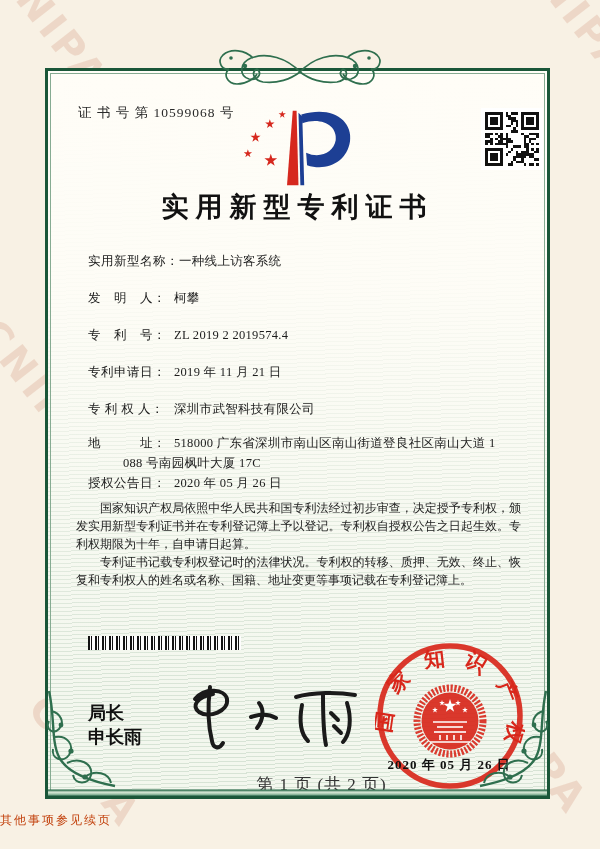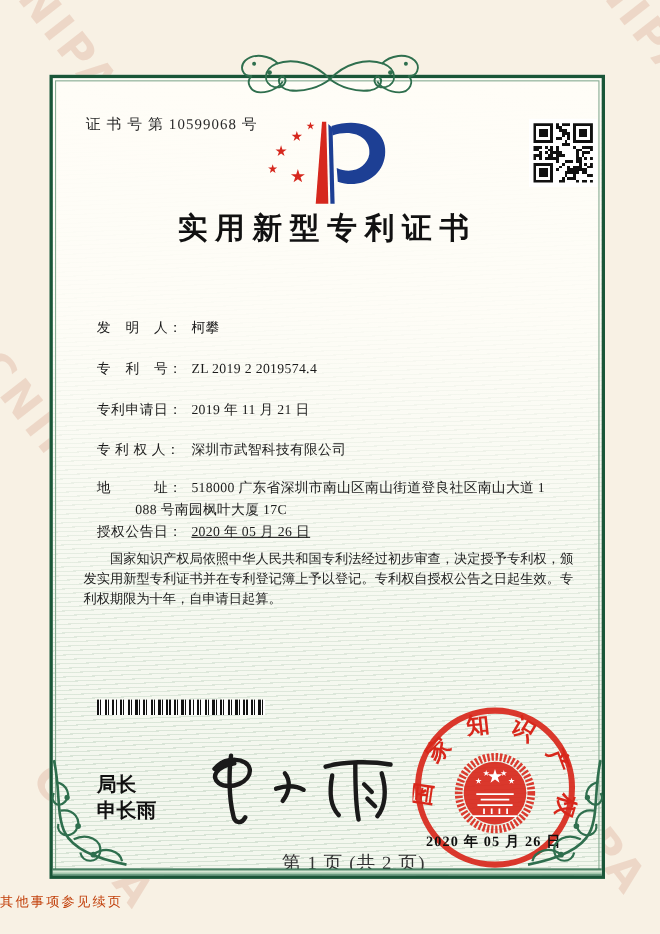--- a/index.html
+++ b/index.html
@@ -251,42 +251,46 @@
       <use href="#st" transform="translate(46,10) scale(4)" fill="#d6281e"></use>
       <use href="#st" transform="translate(33,20) scale(5.2)" fill="#d6281e"></use>
       <use href="#st" transform="translate(18,34) scale(5.6)" fill="#d6281e"></use>
       <use href="#st" transform="translate(10,51) scale(4.6)" fill="#d6281e"></use>
       <use href="#st" transform="translate(34,58) scale(7)" fill="#d6281e"></use>
     </svg>
   </div>
 
   <div class="title">实用新型专利证书</div>
 
+  <div class="field-row" style="top:182px;">
+    <span class="lbl">实用新型名称：</span><span class="val">一种线上访客系统</span>
+  </div>
   <div class="field-row" style="top:219px;">
     <span class="lbl">发　明　人：</span><span class="val">柯攀</span>
   </div>
   <div class="field-row" style="top:256px;">
     <span class="lbl">专　利　号：</span><span class="val">ZL 2019 2 2019574.4</span>
   </div>
   <div class="field-row" style="top:293px;">
     <span class="lbl">专利申请日：</span><span class="val">2019 年 11 月 21 日</span>
   </div>
   <div class="field-row" style="top:330px;">
     <span class="lbl">专 利 权 人：</span><span class="val">深圳市武智科技有限公司</span>
   </div>
   <div class="field-row" style="top:364px;">
     <span class="lbl">地　　　址：</span><span class="val">518000 广东省深圳市南山区南山街道登良社区南山大道 1</span>
     <div class="addr2">088 号南园枫叶大厦 17C</div>
   </div>
-  <div class="field-row" style="top:404px;text-decoration:underline;">
+  <div class="field-row" style="top:404px;">
     <span class="lbl">授权公告日：</span><span class="val">2020 年 05 月 26 日</span>
   </div>
 
   <div class="body-text">
     <p>国家知识产权局依照中华人民共和国专利法经过初步审查，决定授予专利权，颁发实用新型专利证书并在专利登记簿上予以登记。专利权自授权公告之日起生效。专利权期限为十年，自申请日起算。</p>
+    <p>专利证书记载专利权登记时的法律状况。专利权的转移、质押、无效、终止、恢复和专利权人的姓名或名称、国籍、地址变更等事项记载在专利登记簿上。</p>
   </div>
 
   <div class="barcode"></div>
 
   <div class="signer">
     <div>局长</div>
     <div>申长雨</div>
   </div>
 
   <div class="signature">

